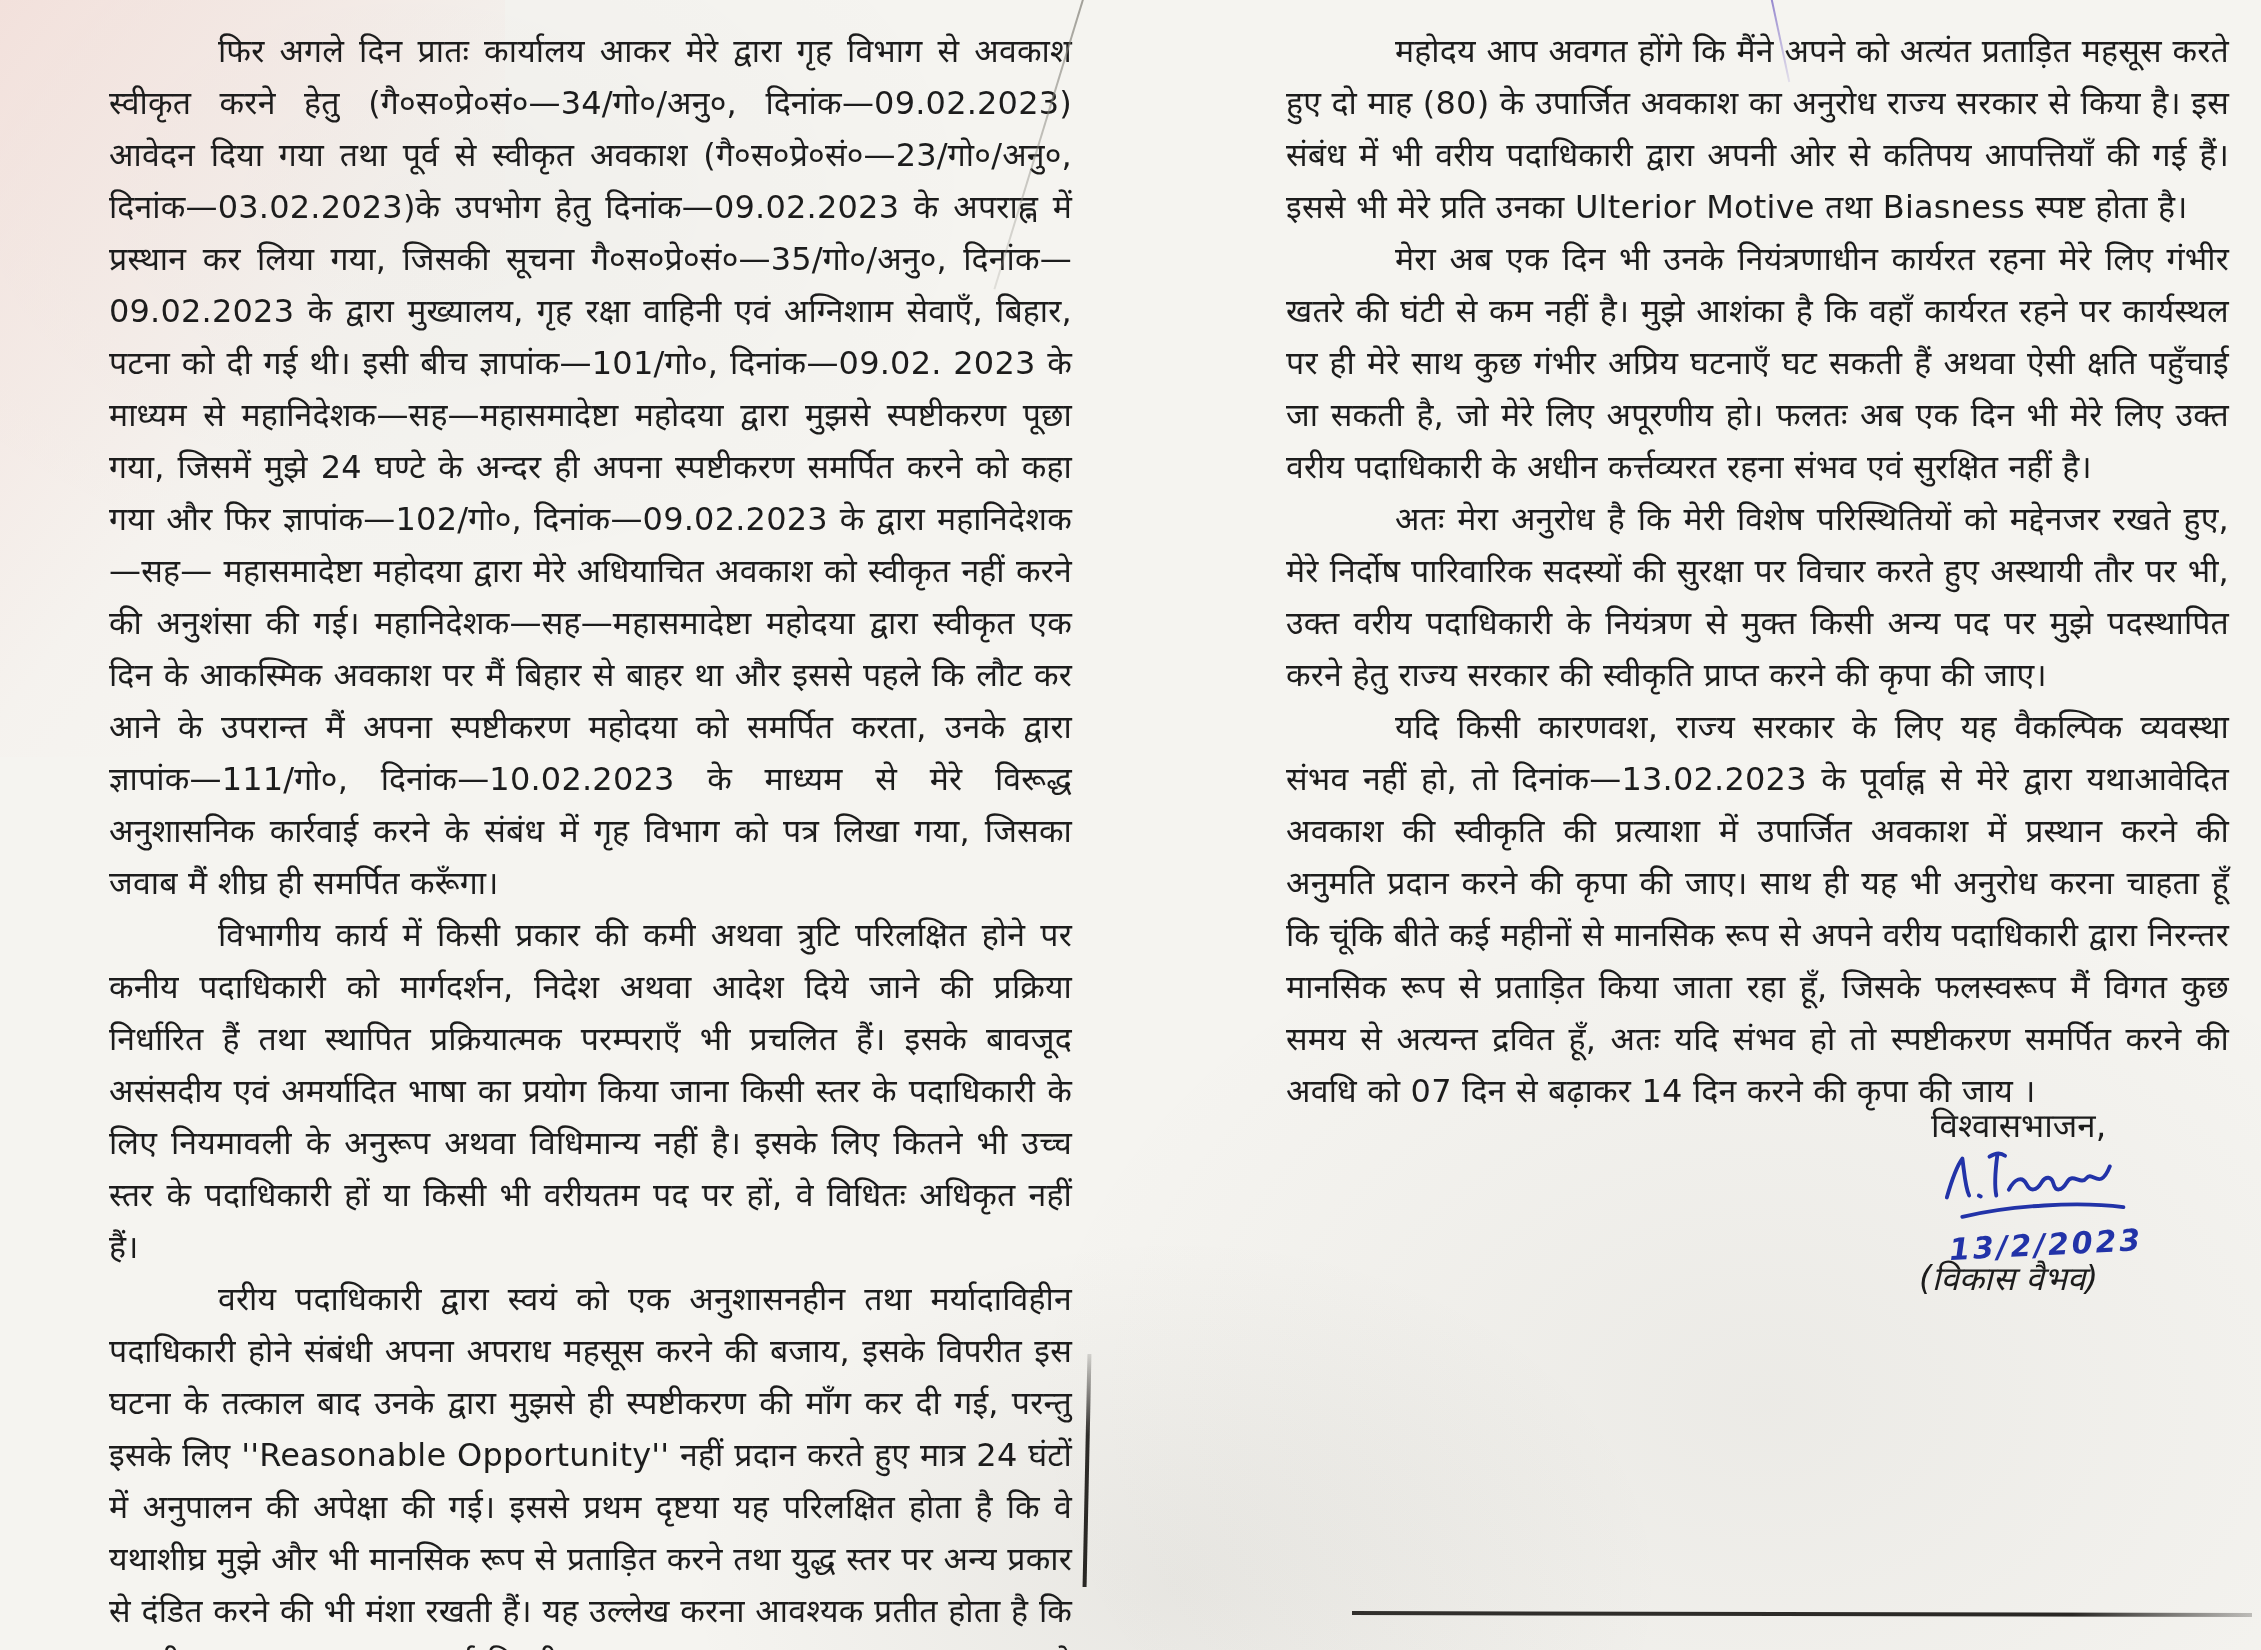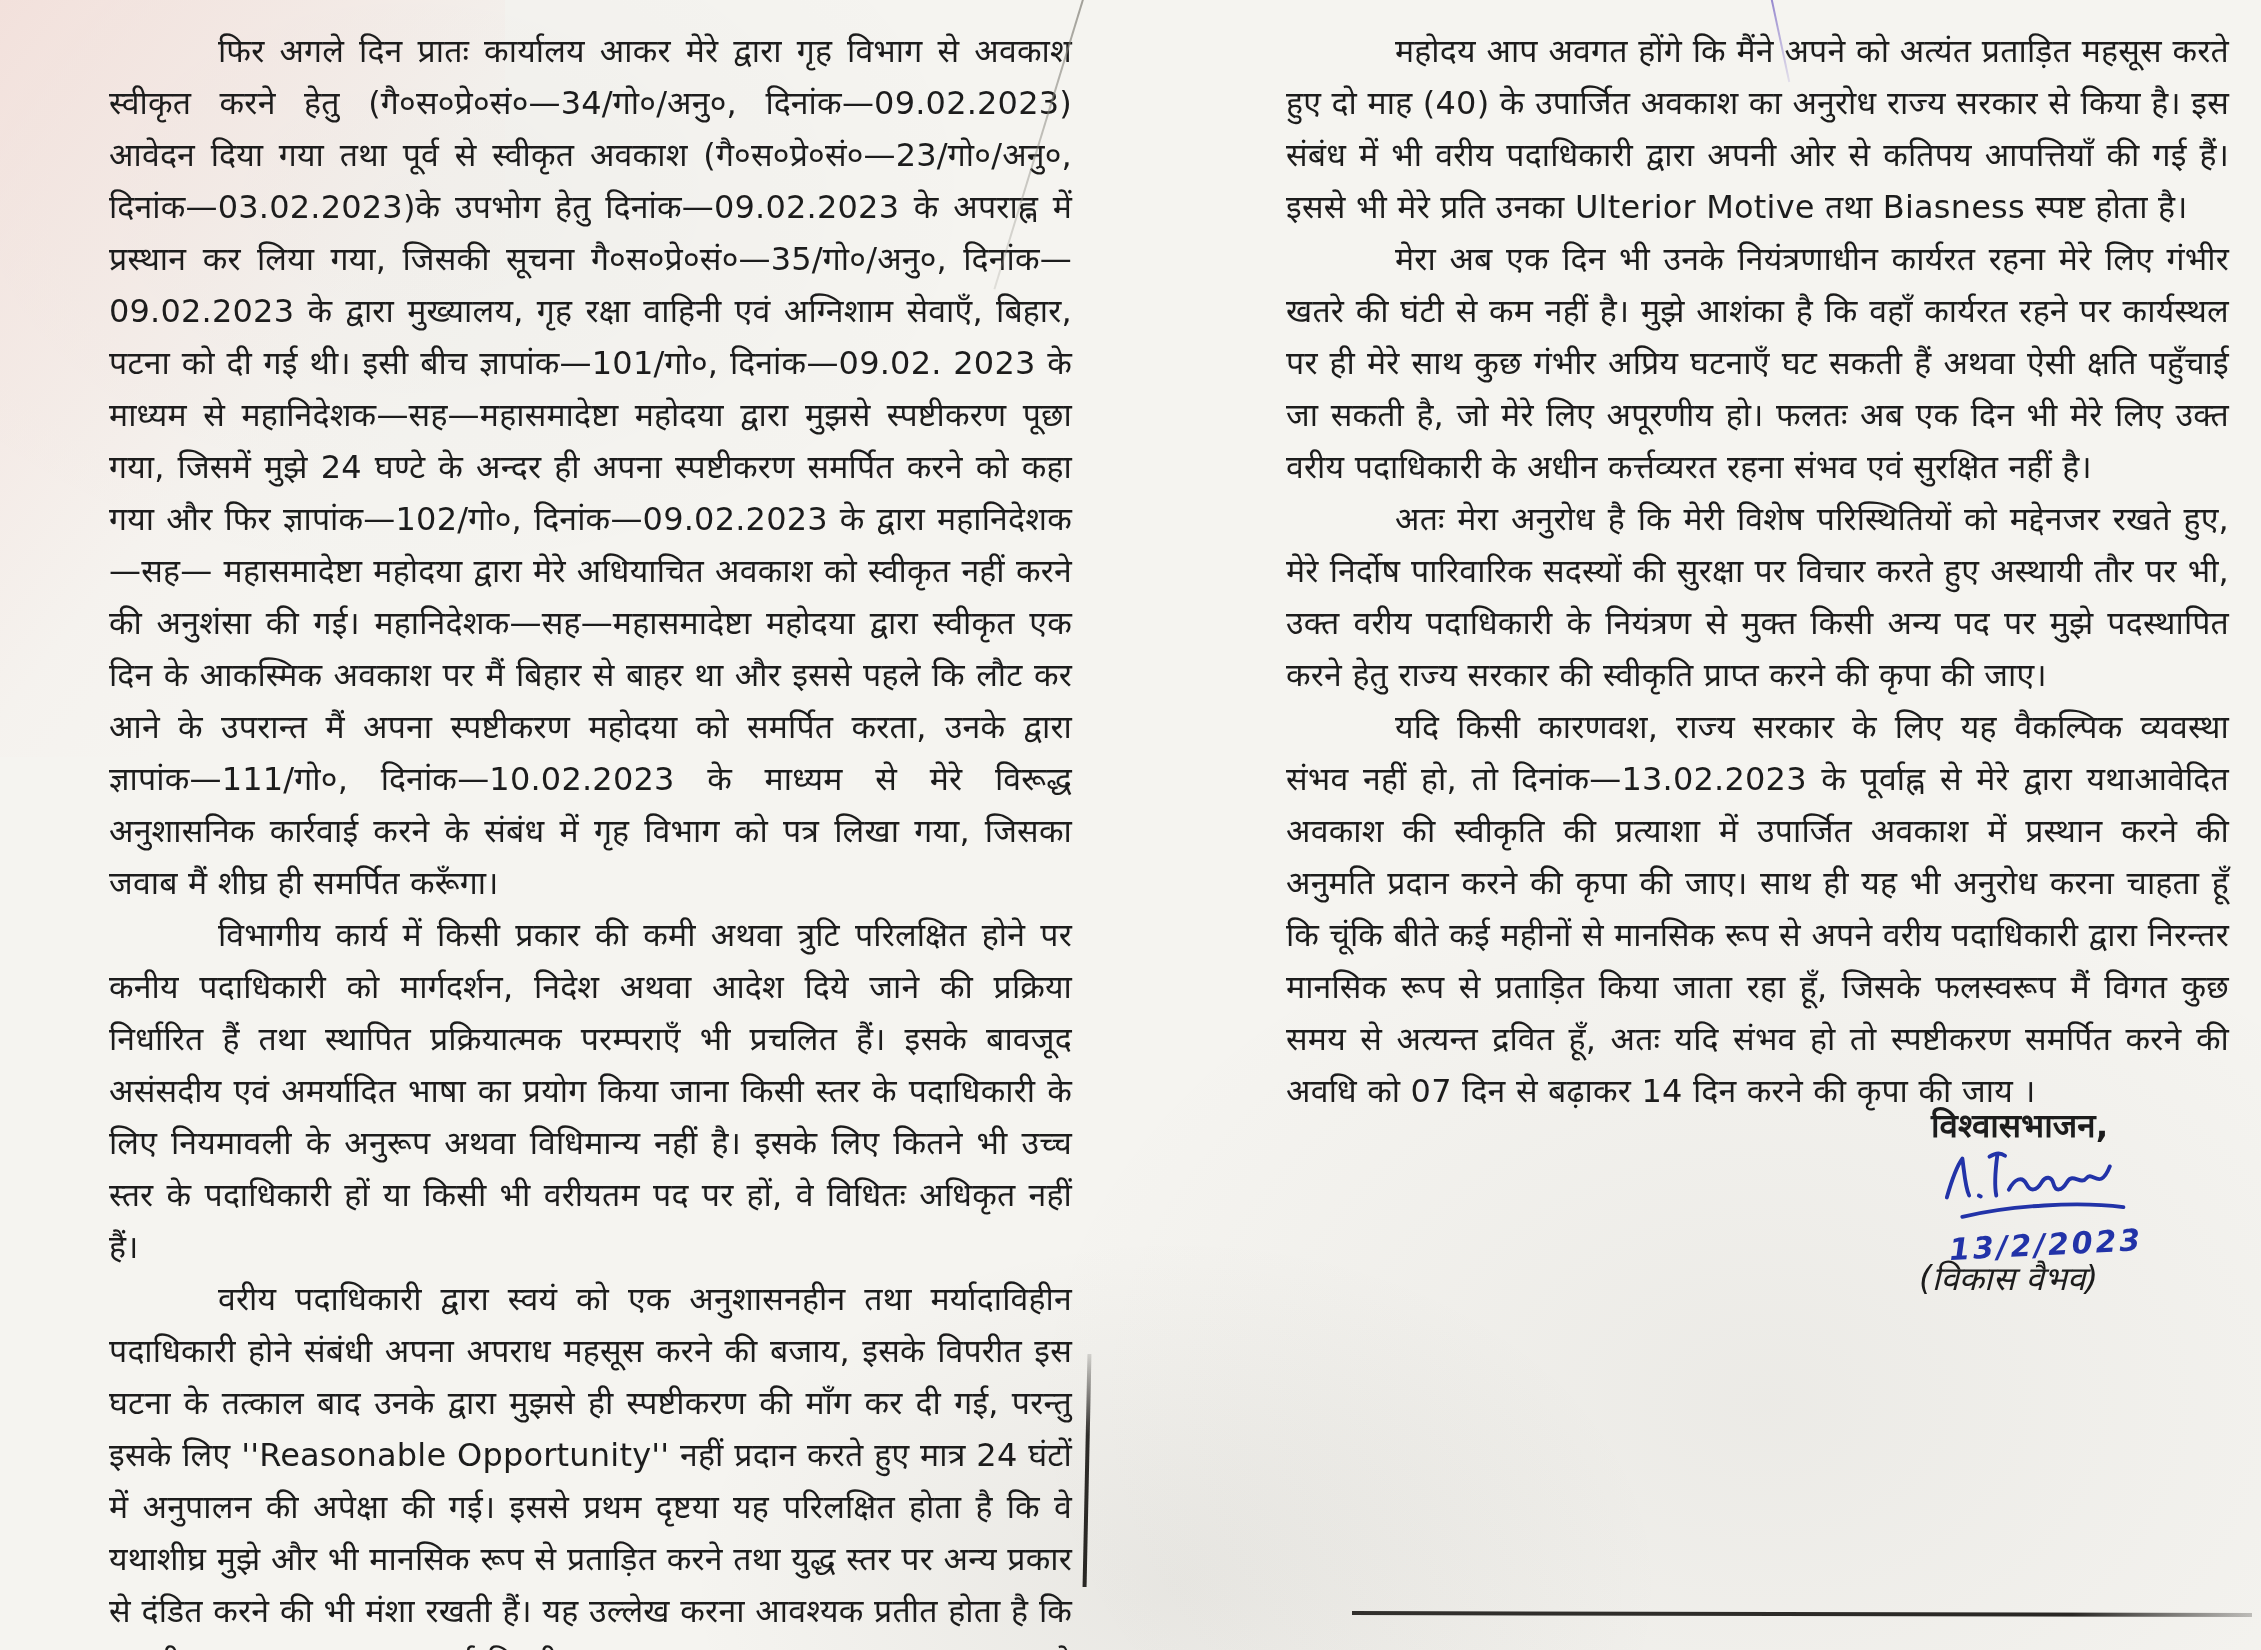--- a/index.html
+++ b/index.html
@@ -83,21 +83,20 @@
     transform: rotate(-12deg);
     pointer-events: none;
   }
 
   
   .closing-salutation {
     position: absolute;
     left: 1931px; top: 1102px;
     font-size: 33px;
     white-space: nowrap;
-    font-weight: bold;
   }
   .signature-svg {
     position: absolute;
     left: 1933px; top: 1147px;
     width: 243px; height: 97px;
     z-index: 3;
   }
   .sig-date {
     position: absolute;
     left: 1949px; top: 1227px;
@@ -125,21 +124,21 @@
 
   <div class="blush"></div>
 
   <div class="page page-left">
     <p>फिर अगले दिन प्रातः कार्यालय आकर मेरे द्वारा गृह विभाग से अवकाश स्वीकृत करने हेतु (गै०स०प्रे०सं०—34/गो०/अनु०, दिनांक—09.02.2023) आवेदन दिया गया तथा पूर्व से स्वीकृत अवकाश (गै०स०प्रे०सं०—23/गो०/अनु०, दिनांक—03.02.2023)के उपभोग हेतु दिनांक—09.02.2023 के अपराह्न में प्रस्थान कर लिया गया, जिसकी सूचना गै०स०प्रे०सं०—35/गो०/अनु०, दिनांक—09.02.2023 के द्वारा मुख्यालय, गृह रक्षा वाहिनी एवं अग्निशाम सेवाएँ, बिहार, पटना को दी गई थी। इसी बीच ज्ञापांक—101/गो०, दिनांक—09.02. 2023 के माध्यम से महानिदेशक—सह—महासमादेष्टा महोदया द्वारा मुझसे स्पष्टीकरण पूछा गया, जिसमें मुझे 24 घण्टे के अन्दर ही अपना स्पष्टीकरण समर्पित करने को कहा गया और फिर ज्ञापांक—102/गो०, दिनांक—09.02.2023 के द्वारा महानिदेशक—सह— महासमादेष्टा महोदया द्वारा मेरे अधियाचित अवकाश को स्वीकृत नहीं करने की अनुशंसा की गई। महानिदेशक—सह—महासमादेष्टा महोदया द्वारा स्वीकृत एक दिन के आकस्मिक अवकाश पर मैं बिहार से बाहर था और इससे पहले कि लौट कर आने के उपरान्त मैं अपना स्पष्टीकरण महोदया को समर्पित करता, उनके द्वारा ज्ञापांक—111/गो०, दिनांक—10.02.2023 के माध्यम से मेरे विरूद्ध अनुशासनिक कार्रवाई करने के संबंध में गृह विभाग को पत्र लिखा गया, जिसका जवाब मैं शीघ्र ही समर्पित करूँगा।</p>
     <p>विभागीय कार्य में किसी प्रकार की कमी अथवा त्रुटि परिलक्षित होने पर कनीय पदाधिकारी को मार्गदर्शन, निदेश अथवा आदेश दिये जाने की प्रक्रिया निर्धारित हैं तथा स्थापित प्रक्रियात्मक परम्पराएँ भी प्रचलित हैं। इसके बावजूद असंसदीय एवं अमर्यादित भाषा का प्रयोग किया जाना किसी स्तर के पदाधिकारी के लिए नियमावली के अनुरूप अथवा विधिमान्य नहीं है। इसके लिए कितने भी उच्च स्तर के पदाधिकारी हों या किसी भी वरीयतम पद पर हों, वे विधितः अधिकृत नहीं हैं।</p>
     <p>वरीय पदाधिकारी द्वारा स्वयं को एक अनुशासनहीन तथा मर्यादाविहीन पदाधिकारी होने संबंधी अपना अपराध महसूस करने की बजाय, इसके विपरीत इस घटना के तत्काल बाद उनके द्वारा मुझसे ही स्पष्टीकरण की माँग कर दी गई, परन्तु इसके लिए ''Reasonable Opportunity'' नहीं प्रदान करते हुए मात्र 24 घंटों में अनुपालन की अपेक्षा की गई। इससे प्रथम दृष्टया यह परिलक्षित होता है कि वे यथाशीघ्र मुझे और भी मानसिक रूप से प्रताड़ित करने तथा युद्ध स्तर पर अन्य प्रकार से दंडित करने की भी मंशा रखती हैं। यह उल्लेख करना आवश्यक प्रतीत होता है कि माननीय उच्चतम न्यायालय, नई दिल्ली द्वारा Reasonable Opportunity को विभिन्न अवसरों पर भली—भाँति परिभाषित करते हुए स्पष्ट किया गया है कि इसके लिए न्यूनतम दो सप्ताह का समय दिया जाना आवश्यक है।</p>
   </div>
 
   <div class="page page-right">
-    <p>महोदय आप अवगत होंगे कि मैंने अपने को अत्यंत प्रताड़ित महसूस करते हुए दो माह (40) के उपार्जित अवकाश का अनुरोध राज्य सरकार से किया है। इस संबंध में भी वरीय पदाधिकारी द्वारा अपनी ओर से कतिपय आपत्तियाँ की गई हैं। इससे भी मेरे प्रति उनका Ulterior Motive तथा Biasness स्पष्ट होता है।</p>
+    <p>महोदय आप अवगत होंगे कि मैंने अपने को अत्यंत प्रताड़ित महसूस करते हुए दो माह (80) के उपार्जित अवकाश का अनुरोध राज्य सरकार से किया है। इस संबंध में भी वरीय पदाधिकारी द्वारा अपनी ओर से कतिपय आपत्तियाँ की गई हैं। इससे भी मेरे प्रति उनका Ulterior Motive तथा Biasness स्पष्ट होता है।</p>
     <p>मेरा अब एक दिन भी उनके नियंत्रणाधीन कार्यरत रहना मेरे लिए गंभीर खतरे की घंटी से कम नहीं है। मुझे आशंका है कि वहाँ कार्यरत रहने पर कार्यस्थल पर ही मेरे साथ कुछ गंभीर अप्रिय घटनाएँ घट सकती हैं अथवा ऐसी क्षति पहुँचाई जा सकती है, जो मेरे लिए अपूरणीय हो। फलतः अब एक दिन भी मेरे लिए उक्त वरीय पदाधिकारी के अधीन कर्त्तव्यरत रहना संभव एवं सुरक्षित नहीं है।</p>
     <p>अतः मेरा अनुरोध है कि मेरी विशेष परिस्थितियों को मद्देनजर रखते हुए, मेरे निर्दोष पारिवारिक सदस्यों की सुरक्षा पर विचार करते हुए अस्थायी तौर पर भी, उक्त वरीय पदाधिकारी के नियंत्रण से मुक्त किसी अन्य पद पर मुझे पदस्थापित करने हेतु राज्य सरकार की स्वीकृति प्राप्त करने की कृपा की जाए।</p>
     <p>यदि किसी कारणवश, राज्य सरकार के लिए यह वैकल्पिक व्यवस्था संभव नहीं हो, तो दिनांक—13.02.2023 के पूर्वाह्न से मेरे द्वारा यथाआवेदित अवकाश की स्वीकृति की प्रत्याशा में उपार्जित अवकाश में प्रस्थान करने की अनुमति प्रदान करने की कृपा की जाए। साथ ही यह भी अनुरोध करना चाहता हूँ कि चूंकि बीते कई महीनों से मानसिक रूप से अपने वरीय पदाधिकारी द्वारा निरन्तर मानसिक रूप से प्रताड़ित किया जाता रहा हूँ, जिसके फलस्वरूप मैं विगत कुछ समय से अत्यन्त द्रवित हूँ, अतः यदि संभव हो तो स्पष्टीकरण समर्पित करने की अवधि को 07 दिन से बढ़ाकर 14 दिन करने की कृपा की जाय ।</p>
   </div>
 
   <div class="closing-salutation">विश्वासभाजन,</div>
 
   <svg class="signature-svg" viewBox="0 0 250 100" fill="none" xmlns="http://www.w3.org/2000/svg">
     <g stroke="#2233a8" stroke-width="4" stroke-linecap="round" stroke-linejoin="round" fill="none">
 

